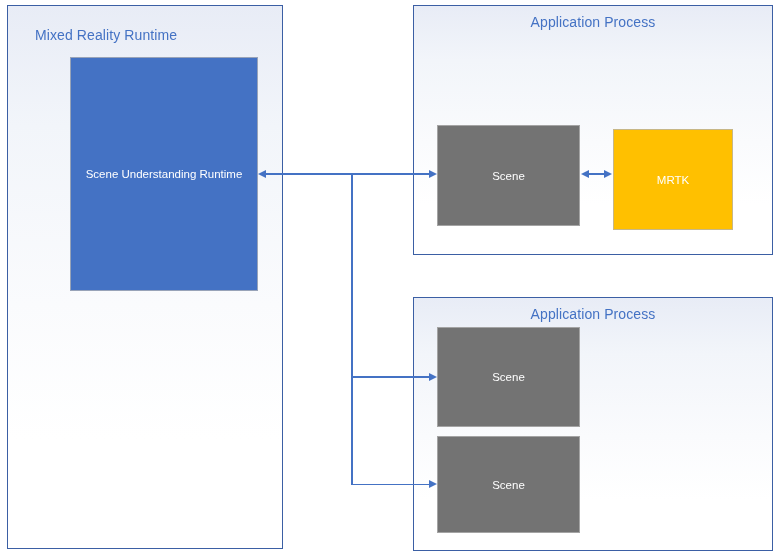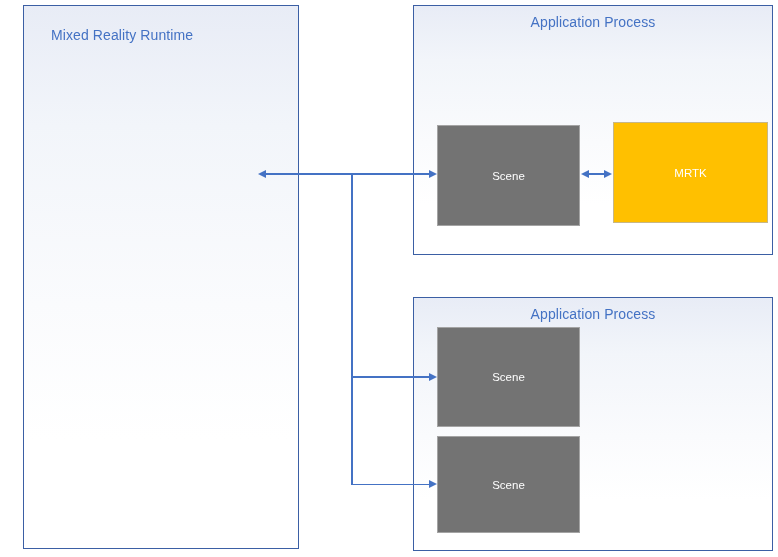--- a/index.html
+++ b/index.html
@@ -60,34 +60,37 @@
     border-top:4.5px solid transparent;
     border-bottom:4.5px solid transparent;
     border-right:8px solid #4472C4;
   }
 </style>
 </head>
 <body>
 
 <div class="stage">
 
-  <div class="panel" style="left:23px;top:5px;width:276px;height:544px;">
+  <div class="panel" style="left:7px;top:5px;width:276px;height:544px;">
     <div class="panel-title title-left">Mixed Reality Runtime</div>
   </div>
 
+  <div class="block blue" style="left:70px;top:57px;width:188px;height:234px;">
+    <span class="lbl">Scene Understanding Runtime</span>
+  </div>
 
   <div class="panel" style="left:413px;top:5px;width:360px;height:250px;">
     <div class="panel-title title-center">Application Process</div>
   </div>
 
   <div class="block green" style="left:437px;top:125px;width:143px;height:101px;">
     <span class="lbl">Scene</span>
   </div>
 
-  <div class="block amber" style="left:613px;top:122px;width:155px;height:101px;">
+  <div class="block amber" style="left:613px;top:129px;width:120px;height:101px;">
     <span class="lbl">MRTK</span>
   </div>
 
   <div class="panel" style="left:413px;top:297px;width:360px;height:254px;">
     <div class="panel-title title-center">Application Process</div>
   </div>
 
   <div class="block green" style="left:437px;top:327px;width:143px;height:100px;">
     <span class="lbl">Scene</span>
   </div>

